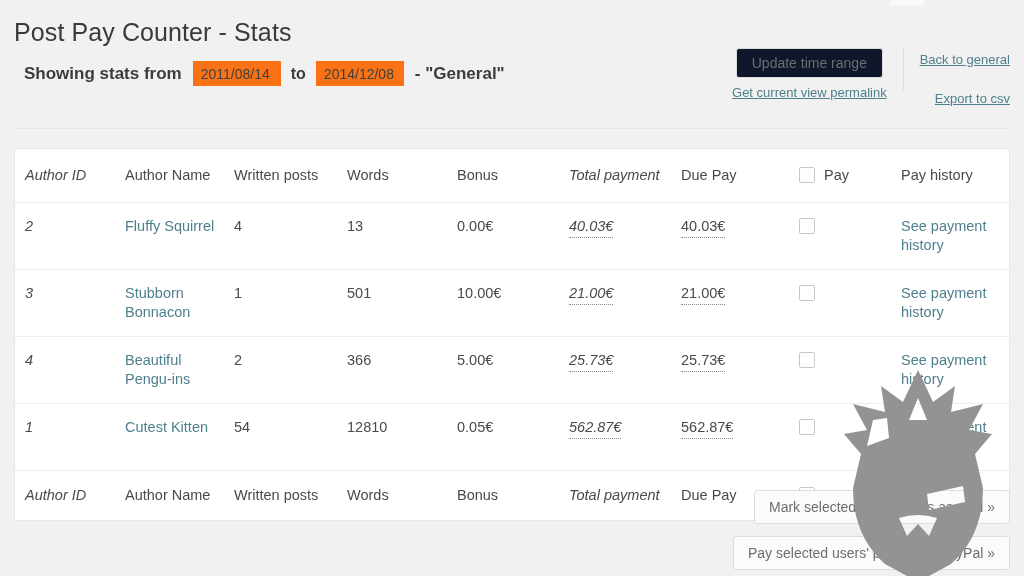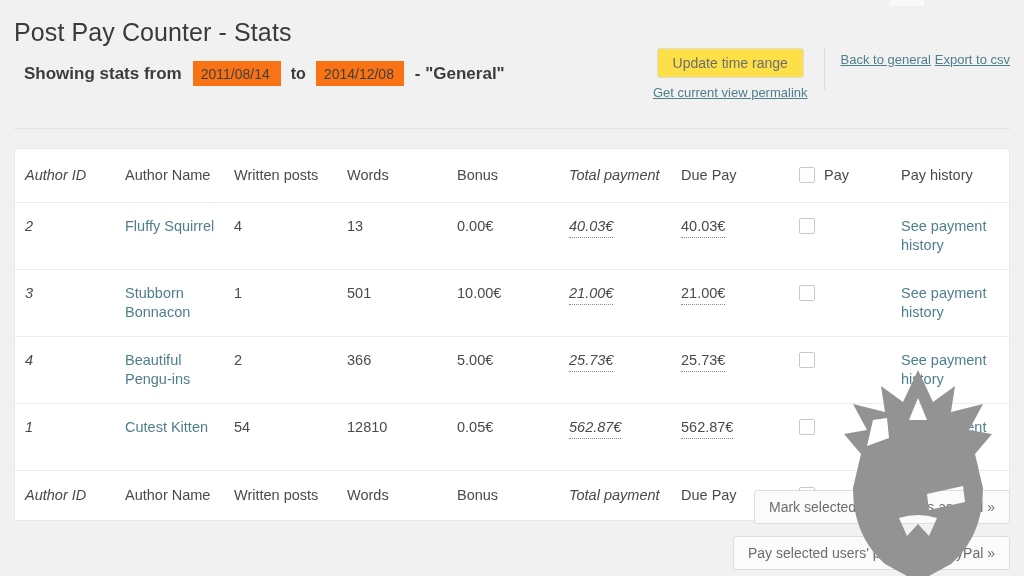--- a/index.html
+++ b/index.html
@@ -95,21 +95,21 @@
     display: flex;
     flex-direction: column;
     align-items: center;
     padding-right: 16px;
   }
 
   .btn-update {
     font-family: "Liberation Sans", sans-serif;
     font-size: 14px;
     color: #6e6e6e;
-    background: #fde047;
+    background: #0f172a;
     border: 1px solid #dcdcdc;
     border-radius: 3px;
     padding: 6px 15px;
     height: 30px;
     line-height: 17px;
     cursor: pointer;
     white-space: nowrap;
   }
 
   .link {
@@ -128,21 +128,23 @@
   .tr-divider {
     width: 1px;
     background: #dcdcdc;
     align-self: stretch;
     height: 42px;
     margin-right: 16px;
   }
 
   .tr-right {
     display: flex;
-    gap: 4px;
+    flex-direction: column;
+    align-items: flex-end;
+    gap: 20px;
     padding-top: 2px;
   }
 
   
   .hr {
     position: absolute;
     left: 14px;
     right: 14px;
     top: 128px;
     height: 1px;

